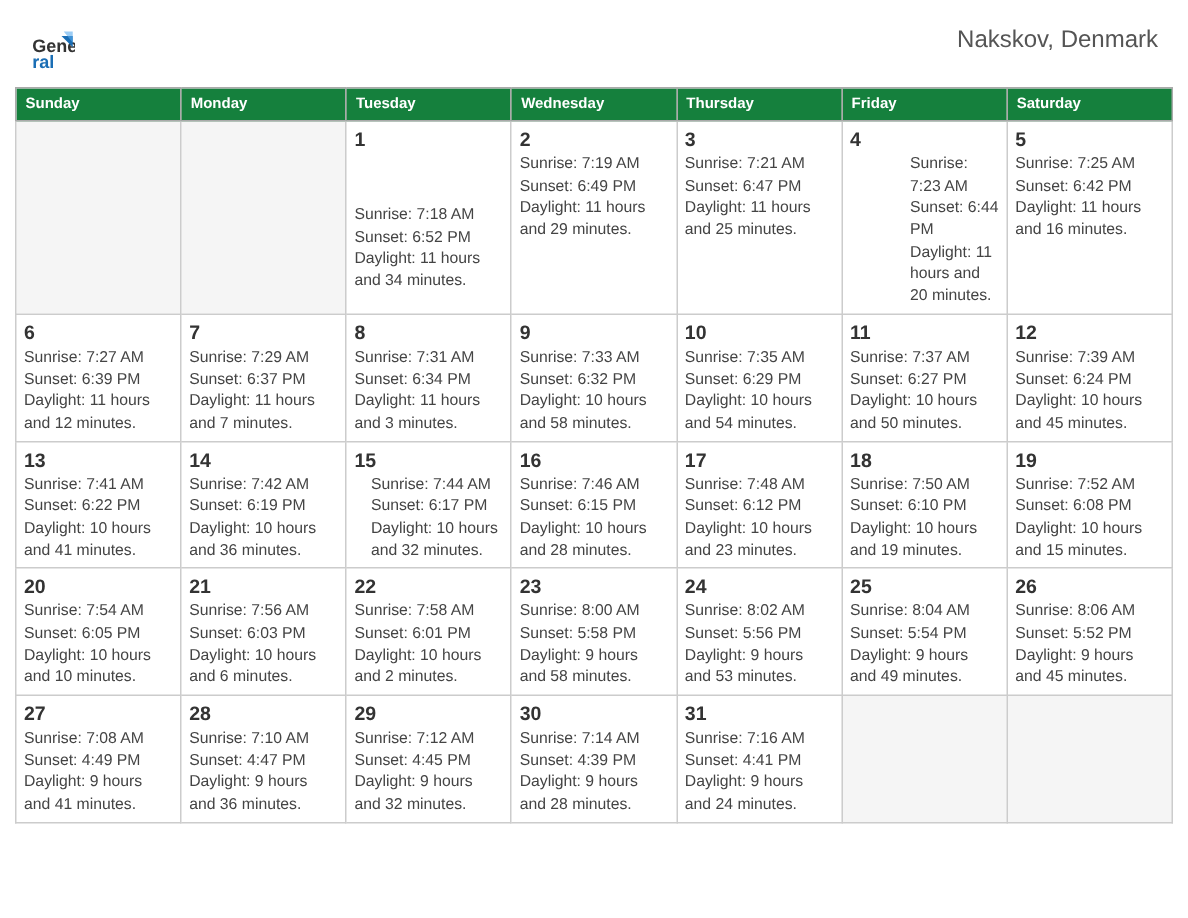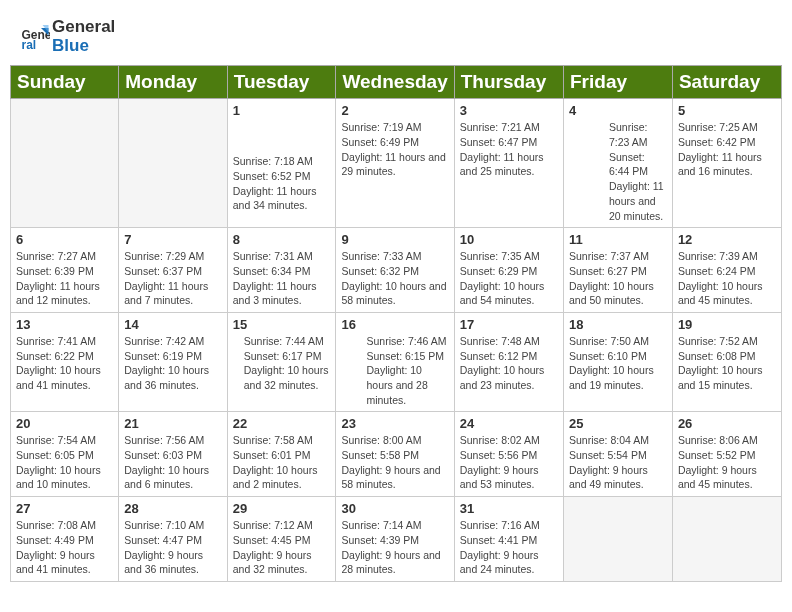--- a/index.html
+++ b/index.html
@@ -36,23 +36,23 @@
     .location-title {
       font-size: 16px;
       color: #555;
     }
     .calendar {
       width: 100%;
       border-collapse: collapse;
       margin-top: 6px;
     }
     .calendar th {
-      background-color: #4d7c0f;
+      background-color: #15803d;
       color: #fff;
-      font-size: 19px;
+      font-size: 10px;
       font-weight: bold;
       padding: 5px 6px;
       text-align: left;
       border: 1px solid #aaa;
     }
     .calendar td {
       border: 1px solid #ccc;
       vertical-align: top;
       padding: 4px 5px;
       width: 110px;
@@ -81,28 +81,23 @@
 <body>
 
 <div class="header">
   <div class="logo">
     <svg class="logo-icon" viewBox="0 0 40 40" xmlns="http://www.w3.org/2000/svg">
       <text x="2" y="22" font-size="16" font-weight="bold" fill="#333">Gene</text>
       <text x="2" y="36" font-size="16" font-weight="bold" fill="#1a6eb5">ral</text>
       <polygon points="28,8 38,18 38,8" fill="#1a6eb5"></polygon>
       <polygon points="30,4 38,4 38,14" fill="#5aabee" opacity="0.6"></polygon>
     </svg>
-    <div>
-      <div style="font-size:17px;font-weight:bold;color:#333;line-height:1.1;">
-        <span style="color:#333;">Gene</span><span style="color:#333;">ral</span>
-      </div>
-      <div style="font-size:17px;font-weight:bold;color:#1a6eb5;line-height:1.1;">Blue</div>
-    </div>
   </div>
   <div class="title-block">
+    <div class="location-title">Nakskov, Denmark</div>
   </div>
 </div>
 
 <table class="calendar">
   <thead>
     <tr id="weekday-header">
     <th>Sunday</th>
         <th>Monday</th>
         <th>Tuesday</th>
         <th>Wednesday</th>
@@ -204,21 +199,21 @@
 Daylight: 10 hours and 36 minutes.</div>
         </td>
         <td>
           <span class="day-num">15</span>
           <div class="day-info" style="white-space: pre-line; margin-left: 11px;">Sunrise: 7:44 AM
 Sunset: 6:17 PM
 Daylight: 10 hours and 32 minutes.</div>
         </td>
         <td>
           <span class="day-num">16</span>
-          <div class="day-info" style="white-space: pre-line; margin-left: 25px;">Sunrise: 7:46 AM
+          <div class="day-info" style="white-space: pre-line;">Sunrise: 7:46 AM
 Sunset: 6:15 PM
 Daylight: 10 hours and 28 minutes.</div>
         </td>
         <td>
           <span class="day-num">17</span>
           <div class="day-info" style="white-space: pre-line;">Sunrise: 7:48 AM
 Sunset: 6:12 PM
 Daylight: 10 hours and 23 minutes.</div>
         </td>
         <td>

